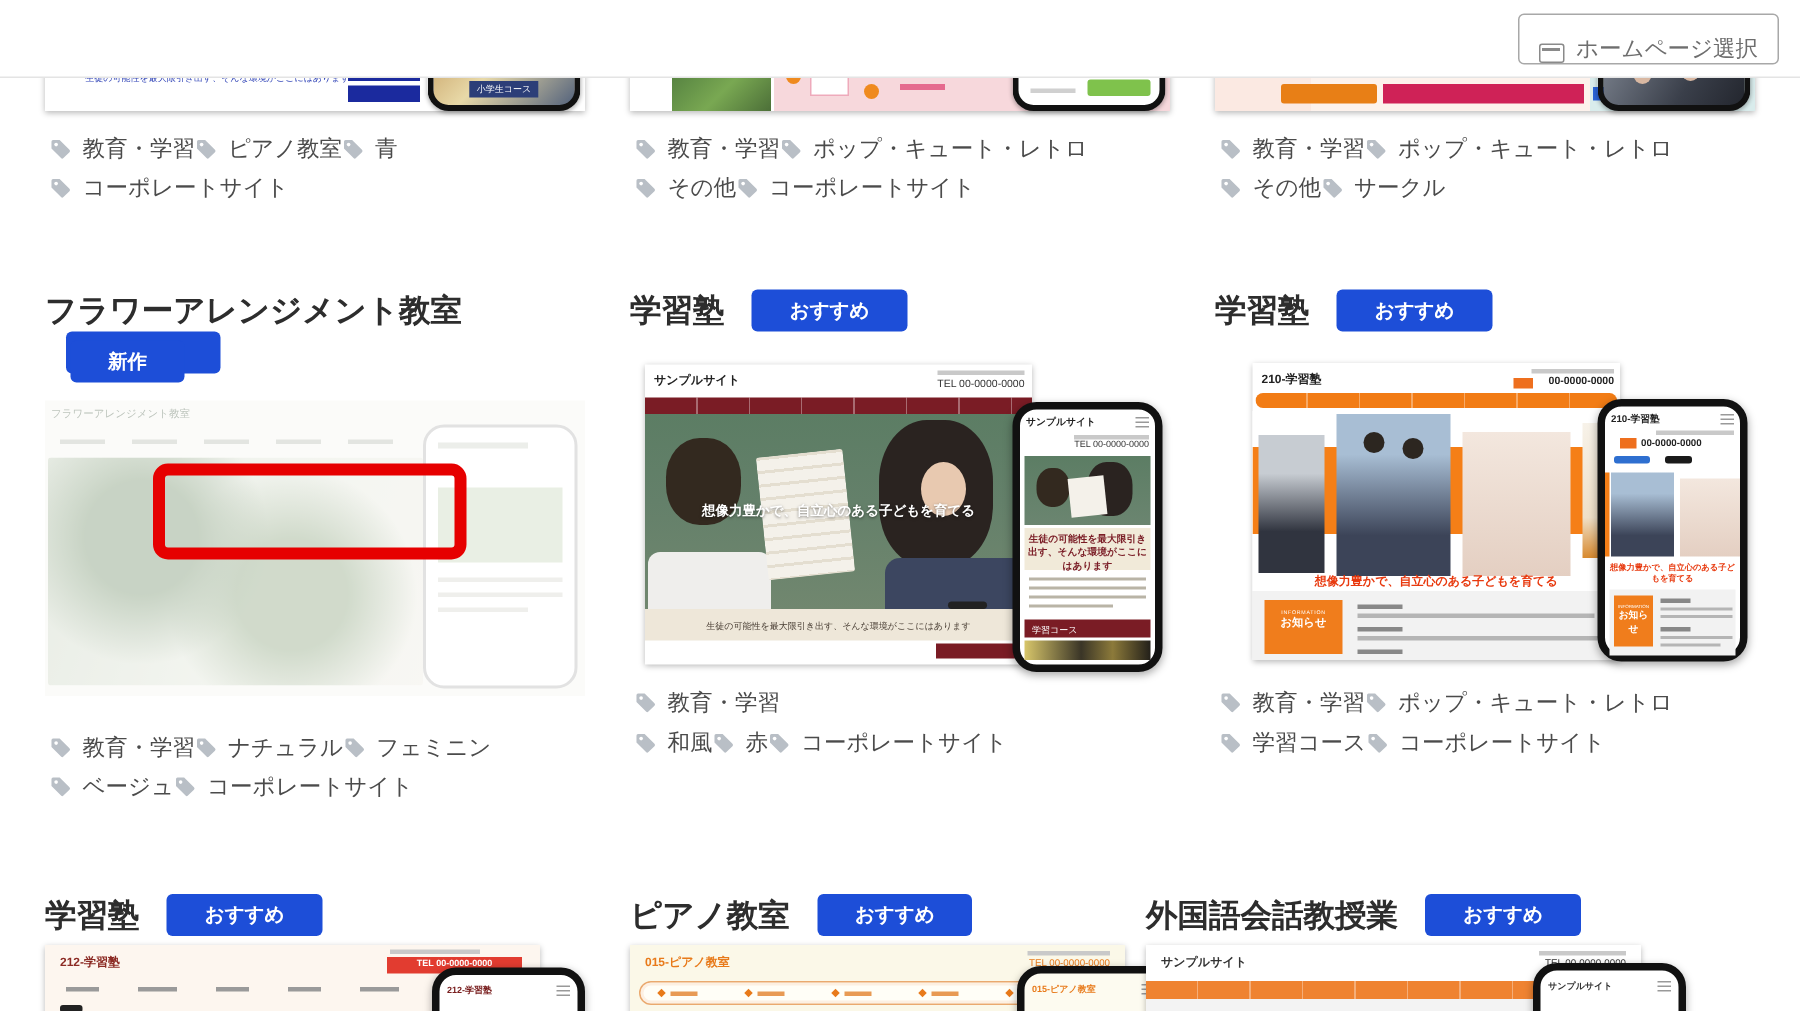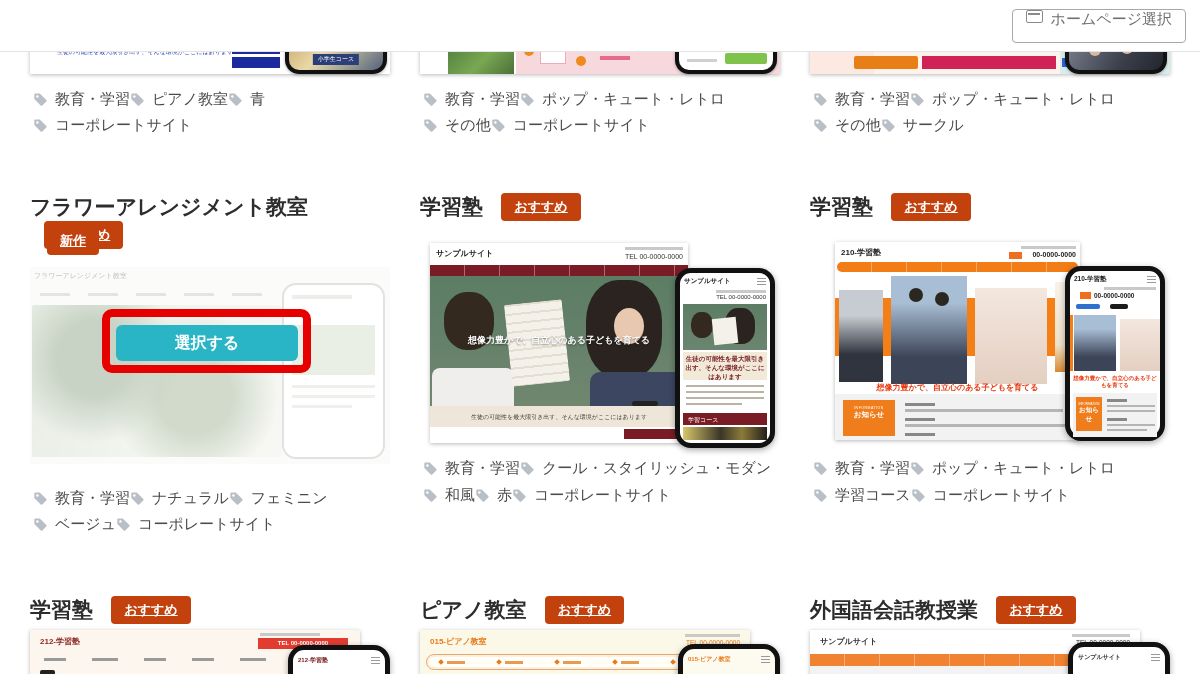--- a/index.html
+++ b/index.html
@@ -7,31 +7,31 @@
   body { position:relative; overflow:hidden; background:#fff;
          font-family:"Liberation Sans","DejaVu Sans",sans-serif; color:#333; }
   .abs { position:absolute; }
 
   
   .app-header { position:absolute; top:0; left:0; width:1200px; height:52px;
                 background:#fff; border-bottom:1px solid #e4e4e4; z-index:5; }
   .logo { position:absolute; left:36px; top:9px; }
   .logo-ruby { position:absolute; top:0; left:40px; font-size:8px; color:#222; letter-spacing:1px; }
   .logo-text { display:block; margin-top:8px; font-size:24px; font-weight:800; color:#1c1c1c; letter-spacing:0.5px; }
-  .hp-select-btn { position:absolute; right:14px; top:9px; height:34px; display:flex; align-items:flex-start; gap:8px;
+  .hp-select-btn { position:absolute; right:14px; top:9px; height:34px; display:flex; align-items:flex-end; gap:8px;
                    padding:0 13px; background:#fff; border:1px solid #a8a8a8; border-radius:4px;
                    color:#6e6e6e; font-size:15px; cursor:pointer; font-family:inherit; }
   .win-icon { display:inline-block; width:17px; height:13px; border:1.5px solid #8a8a8a; border-radius:2px; position:relative; }
   .win-icon::before { content:""; position:absolute; top:1.5px; left:1.5px; right:1.5px; height:2.5px; background:#8a8a8a; }
 
   
   .card { position:absolute; width:360px; }
   .card-title { font-size:21px; font-weight:800; color:#2d2d2d; display:inline-block; vertical-align:middle; }
-  .badge { display:inline-block; background:#c2410c; color:#fff; font-size:13px; font-weight:700;
-           padding:5px 13px; border-radius:4px; margin-left:14px; vertical-align:middle;text-decoration:underline; }
+  .badge { display:inline-block; background:#1d4ed8; color:#fff; font-size:13px; font-weight:700;
+           padding:5px 25px; border-radius:4px; margin-left:14px; vertical-align:middle; }
   .badge.new { margin-left:17px; }
   .tagrow { position:absolute; left:3px; display:flex; white-space:nowrap; }
   .tag { display:inline-flex; align-items:center; gap:7px; font-size:15px; color:#4b4b4b; cursor:pointer; }
   .tag svg { flex:0 0 auto; }
 
   .shadowbox { background:#fff; box-shadow:0 1px 4px rgba(0,0,0,.28); }
   .phone { border:5px solid #111; border-radius:16px; background:#fff; box-shadow:0 2px 6px rgba(0,0,0,.35); }
   .phone-cut { border:4px solid #111; border-top:none; border-radius:0 0 14px 14px; box-shadow:0 1px 3px rgba(0,0,0,.3); }
   .ham { position:absolute; width:9px; height:7px; border-top:1.5px solid #999; border-bottom:1.5px solid #999; }
   .ham::before { content:""; position:absolute; top:1.5px; left:0; right:0; height:1.5px; background:#999; }
@@ -220,21 +220,20 @@
          background:radial-gradient(circle at 25% 35%, #7e9a78 0 18%, transparent 40%),
                     radial-gradient(circle at 65% 60%, #93ab88 0 20%, transparent 45%),
                     linear-gradient(110deg,#cdd8c8,#e9eee4 55%,#f4f2ec);"></div>
     <div class="abs" style="left:252px; top:16px; width:103px; height:176px; border:2px solid #e2e2e2; border-radius:14px; background:#fff;">
       <span class="abs" style="left:8px; top:10px; width:60px; height:4px; background:#eceeea;"></span>
       <span class="abs" style="left:8px; top:40px; width:83px; height:50px; background:#e9efe4;"></span>
       <span class="abs" style="left:8px; top:100px; width:83px; height:3px; background:#efefec;"></span>
       <span class="abs" style="left:8px; top:110px; width:83px; height:3px; background:#efefec;"></span>
       <span class="abs" style="left:8px; top:120px; width:60px; height:3px; background:#efefec;"></span>
     </div>
-    <button class="btn-select" style="left:86px; top:58px; width:182px; height:36px;">選択する</button>
   </div>
 
   <div class="tagrow" style="top:296px;">
     <span class="tag">
         <svg width="15" height="15" viewBox="0 0 16 16">
           <path d="M7.2 1.5 L14.2 8.4 a1.2 1.2 0 0 1 0 1.7 L9.9 14.3 a1.2 1.2 0 0 1 -1.7 0 L1.4 7.5 V2.7 a1.2 1.2 0 0 1 1.3-1.2 Z" fill="#b9bfc6"></path>
           <circle cx="4.7" cy="4.7" r="1.3" fill="#fff"></circle>
         </svg>
         <span>教育・学習</span>
       </span>
@@ -324,27 +323,20 @@
            background:linear-gradient(90deg,#d8c66a,#3a3527 45%,#8c7a3a 70%,#23201a);"></div>
     </div>
   </div>
   <div class="tagrow" style="top:266px;">
     <span class="tag">
         <svg width="15" height="15" viewBox="0 0 16 16">
           <path d="M7.2 1.5 L14.2 8.4 a1.2 1.2 0 0 1 0 1.7 L9.9 14.3 a1.2 1.2 0 0 1 -1.7 0 L1.4 7.5 V2.7 a1.2 1.2 0 0 1 1.3-1.2 Z" fill="#b9bfc6"></path>
           <circle cx="4.7" cy="4.7" r="1.3" fill="#fff"></circle>
         </svg>
         <span>教育・学習</span>
-      </span>
-    <span class="tag">
-        <svg width="15" height="15" viewBox="0 0 16 16">
-          <path d="M7.2 1.5 L14.2 8.4 a1.2 1.2 0 0 1 0 1.7 L9.9 14.3 a1.2 1.2 0 0 1 -1.7 0 L1.4 7.5 V2.7 a1.2 1.2 0 0 1 1.3-1.2 Z" fill="#b9bfc6"></path>
-          <circle cx="4.7" cy="4.7" r="1.3" fill="#fff"></circle>
-        </svg>
-        <span>クール・スタイリッシュ・モダン</span>
       </span>
   </div>
   <div class="tagrow" style="top:293px;">
     <span class="tag">
         <svg width="15" height="15" viewBox="0 0 16 16">
           <path d="M7.2 1.5 L14.2 8.4 a1.2 1.2 0 0 1 0 1.7 L9.9 14.3 a1.2 1.2 0 0 1 -1.7 0 L1.4 7.5 V2.7 a1.2 1.2 0 0 1 1.3-1.2 Z" fill="#b9bfc6"></path>
           <circle cx="4.7" cy="4.7" r="1.3" fill="#fff"></circle>
         </svg>
         <span>和風</span>
       </span>
@@ -510,21 +502,21 @@
         <span class="bar" style="left:252px; top:5.5px; width:18px; height:3px; background:#e89a54;"></span>
       </div>
     </div>
     <div class="abs phone" style="left:258px; top:14px; width:102px; height:110px; background:#fdfbf0;">
       <span class="abs" style="left:5px; top:6px; font-size:6px; font-weight:700; color:#e87a1a;">015-ピアノ教室</span>
       <span class="ham" style="right:5px; top:7px;"></span>
     </div>
   </div>
 </section>
 
-<section class="card" style="left:810px; top:596px;">
+<section class="card" style="left:764px; top:596px;">
   <div>
     <h2 class="card-title">外国語会話教授業</h2>
     <span class="badge">おすすめ</span>
   </div>
   <div class="abs" style="left:0; top:34px; width:360px; height:120px;">
     <div class="abs shadowbox" style="left:0; top:0; width:330px; height:120px;">
       <span class="abs" style="left:10px; top:6px; font-size:8px; font-weight:700; color:#333;">サンプルサイト</span>
       <span class="bar" style="right:10px; top:4px; width:58px; height:2.5px;"></span>
       <span class="abs" style="right:10px; top:9px; font-size:6.5px; color:#333;">TEL 00-0000-0000</span>
       <div class="abs navbar-ticks" style="left:0; top:24px; width:100%; height:12px; background-color:#ef8331;"></div>

